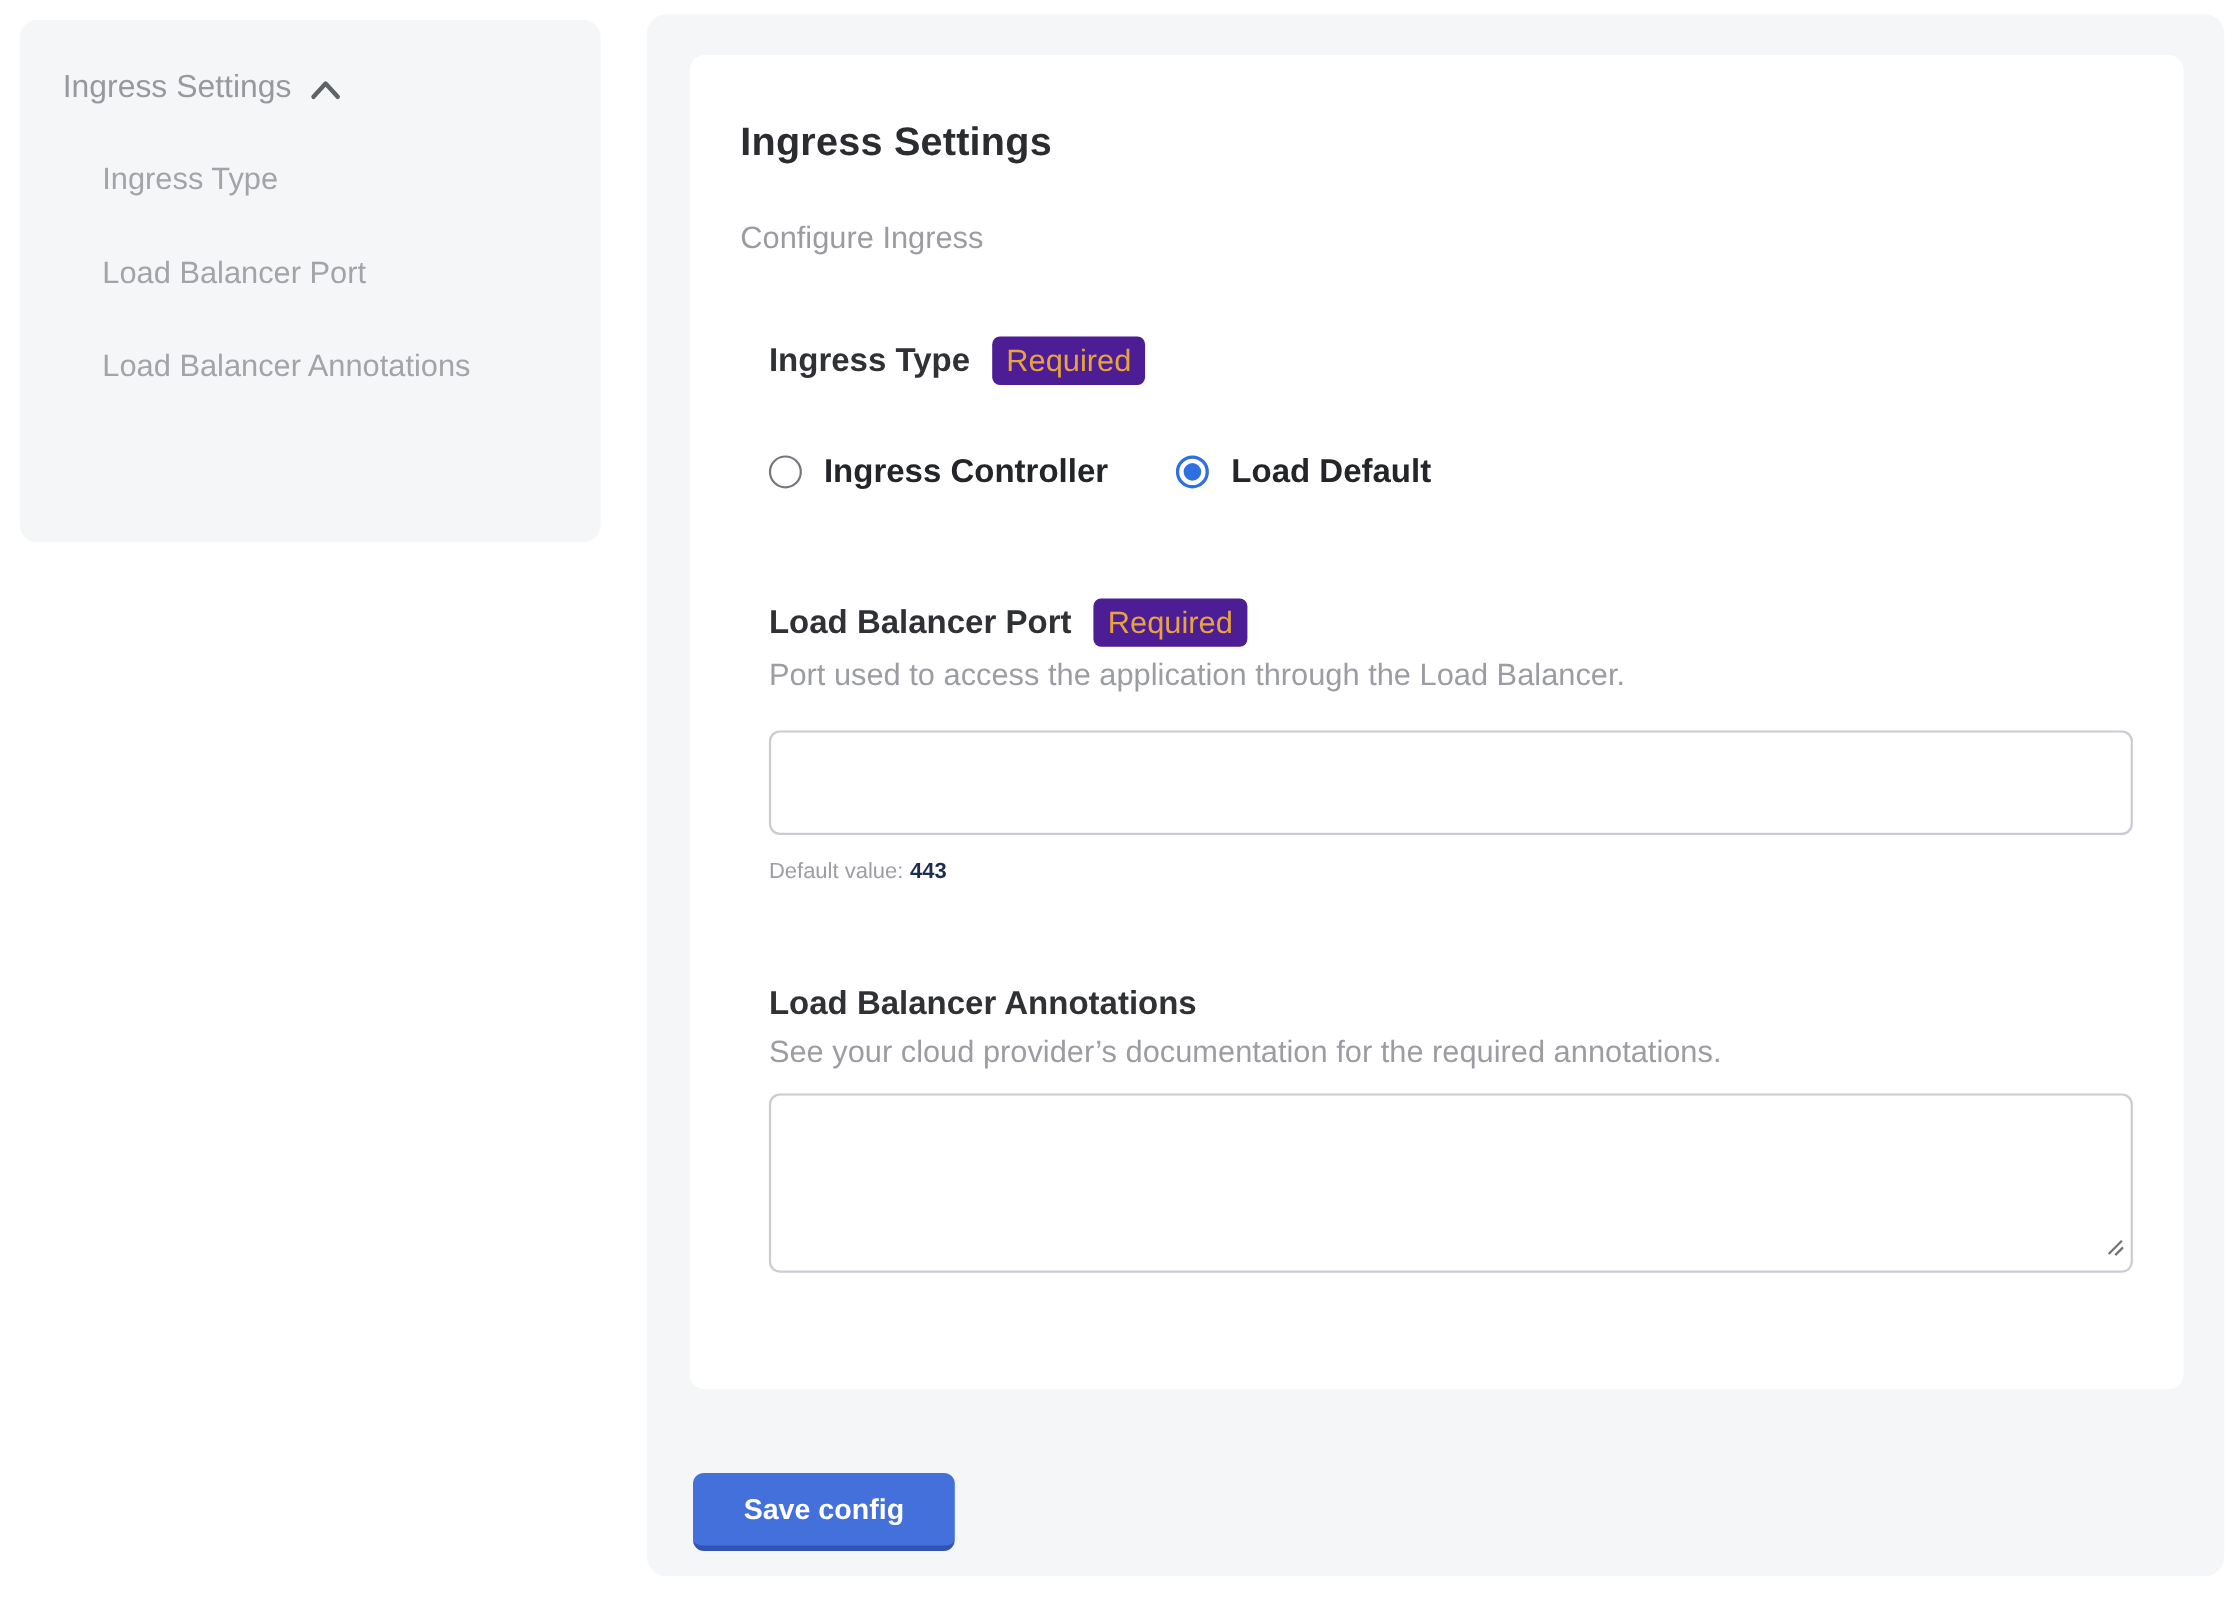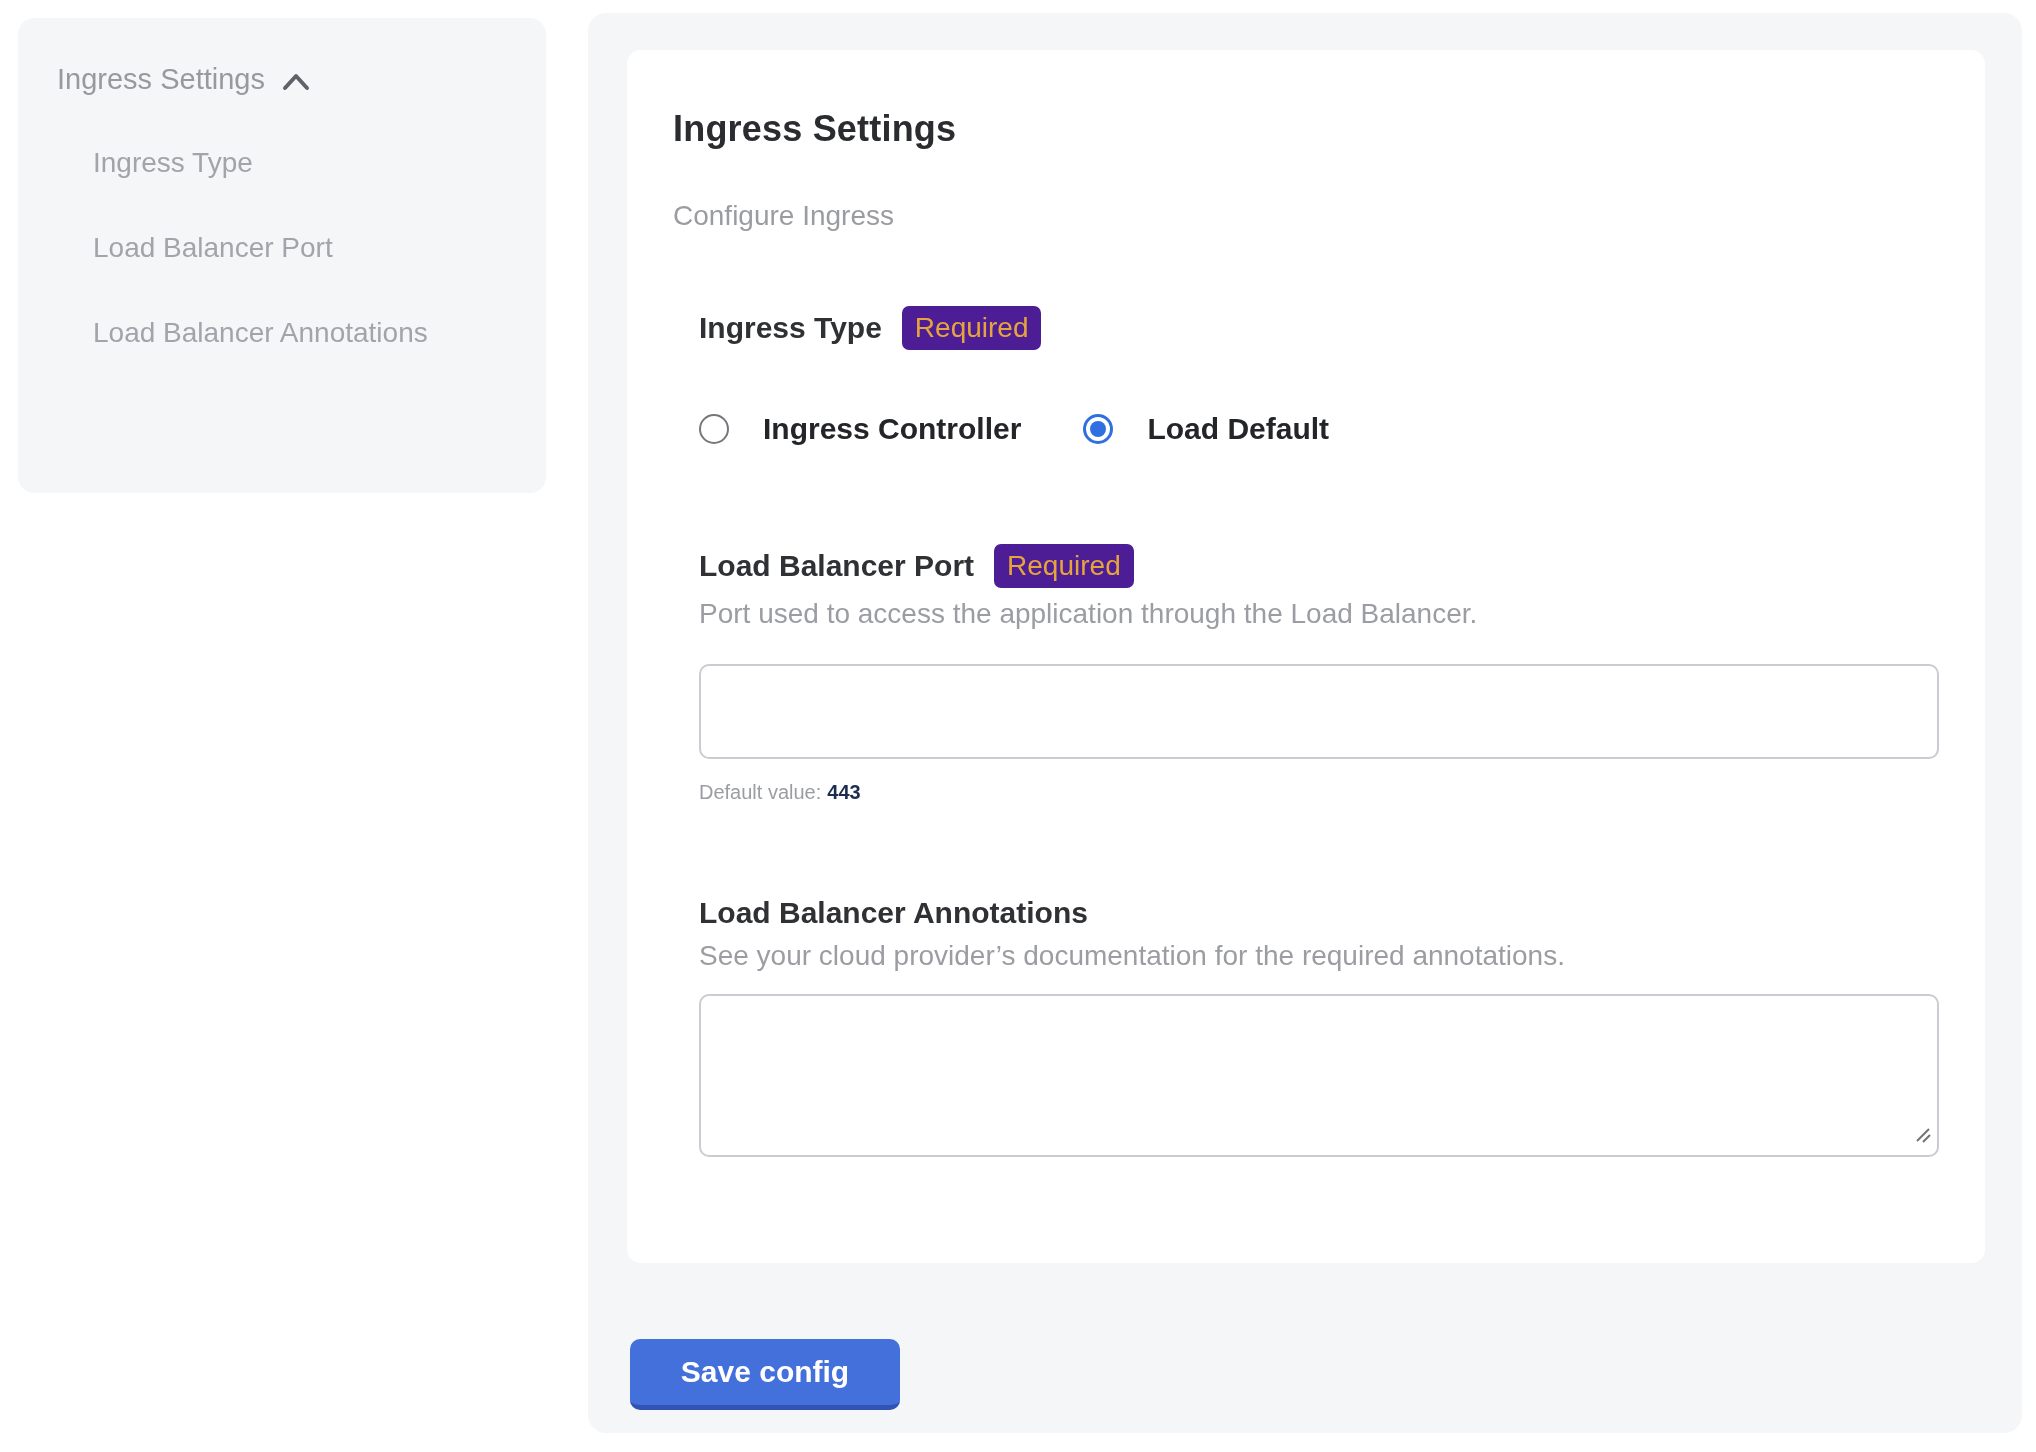--- a/index.html
+++ b/index.html
@@ -69,21 +69,21 @@
     background:#4c1d95; color:#e7a43e;
     font-size:28px; padding:6px 13px; border-radius:7px;
   }
   .section-desc {
     margin-top:10px;
     font-size:28px; color:#9b9da2;
   }
 
   
   .radio-row { margin-top:62px; display:flex; align-items:center; }
-  .radio-option { display:flex; align-items:center; gap:34px; cursor:pointer; }
+  .radio-option { display:flex; align-items:center; gap:20px; cursor:pointer; }
   .radio-option + .radio-option { margin-left:62px; }
   .radio {
     width:30px; height:30px; border-radius:50%;
     border:2.5px solid #74777c; background:#ffffff;
     display:inline-flex; align-items:center; justify-content:center;
     flex:none;
   }
   .radio--selected { border:3px solid #2f6fe0; }
   .radio--selected .radio-dot {
     width:16px; height:16px; border-radius:50%; background:#2f6fe0;
@@ -111,25 +111,25 @@
     padding:14px 20px;
   }
   .resize-handle {
     position:absolute; right:7px; bottom:9px;
     pointer-events:none;
   }
 
   
   .save-button {
     position:absolute; left:42px; top:1326px;
-    width:270px; height:71px;
+    width:238px; height:71px;
     background:#4470db;
     border:none; border-bottom:5px solid #3154b4;
     border-radius:10px;
-    color:#ffffff; font-size:30px; font-weight:bold;
+    color:#ffffff; font-size:26px; font-weight:bold;
     font-family:"Liberation Sans", sans-serif;
     cursor:pointer;
   }
 </style>
 </head>
 <body>
 
 <nav class="sidebar">
   <div class="sidebar-header">
     <span>Ingress Settings</span>

